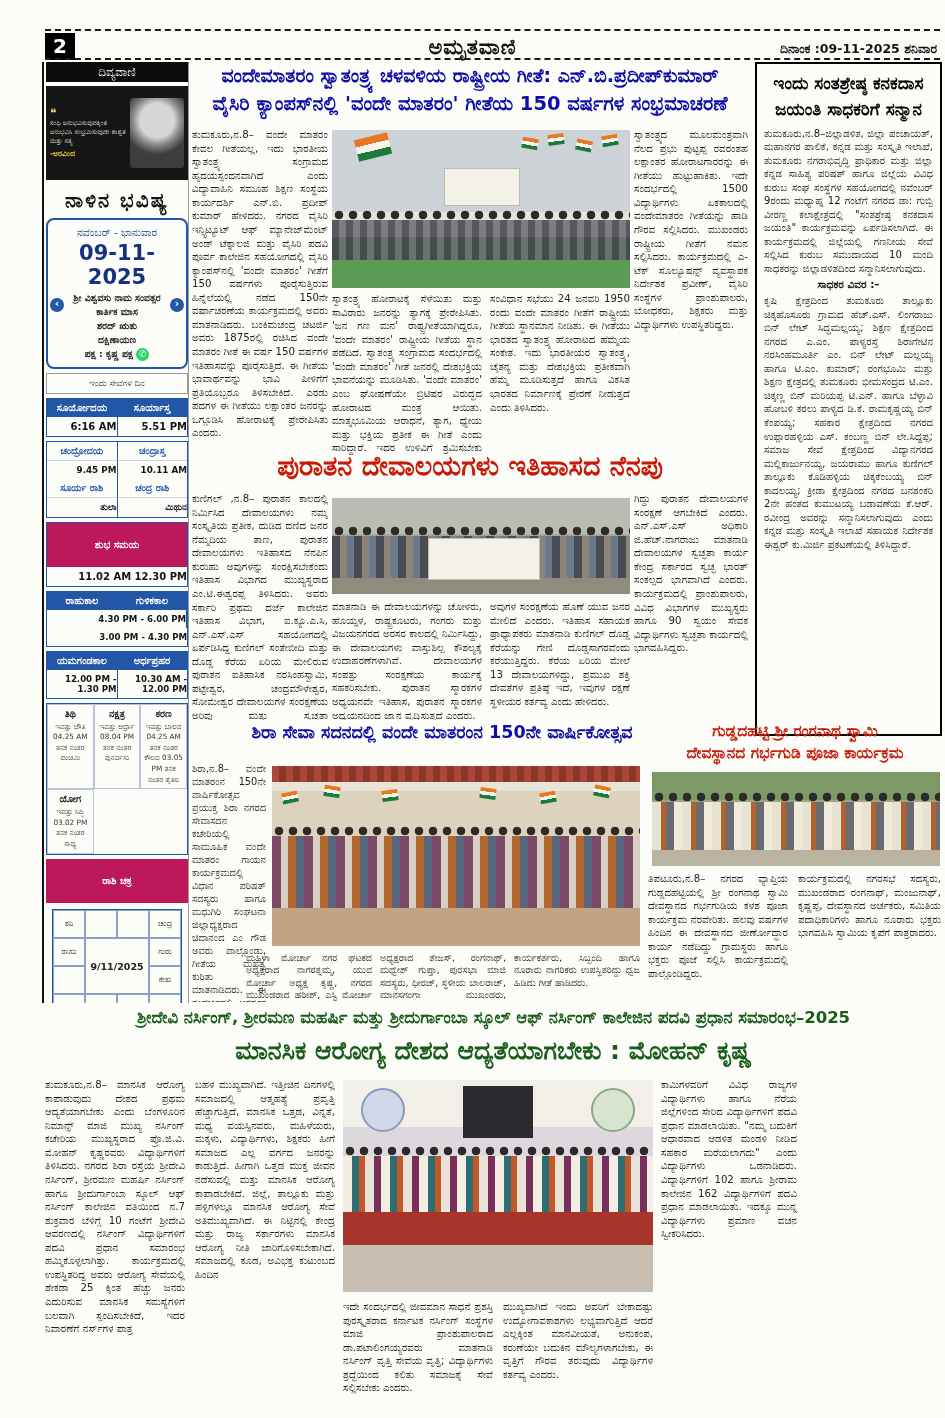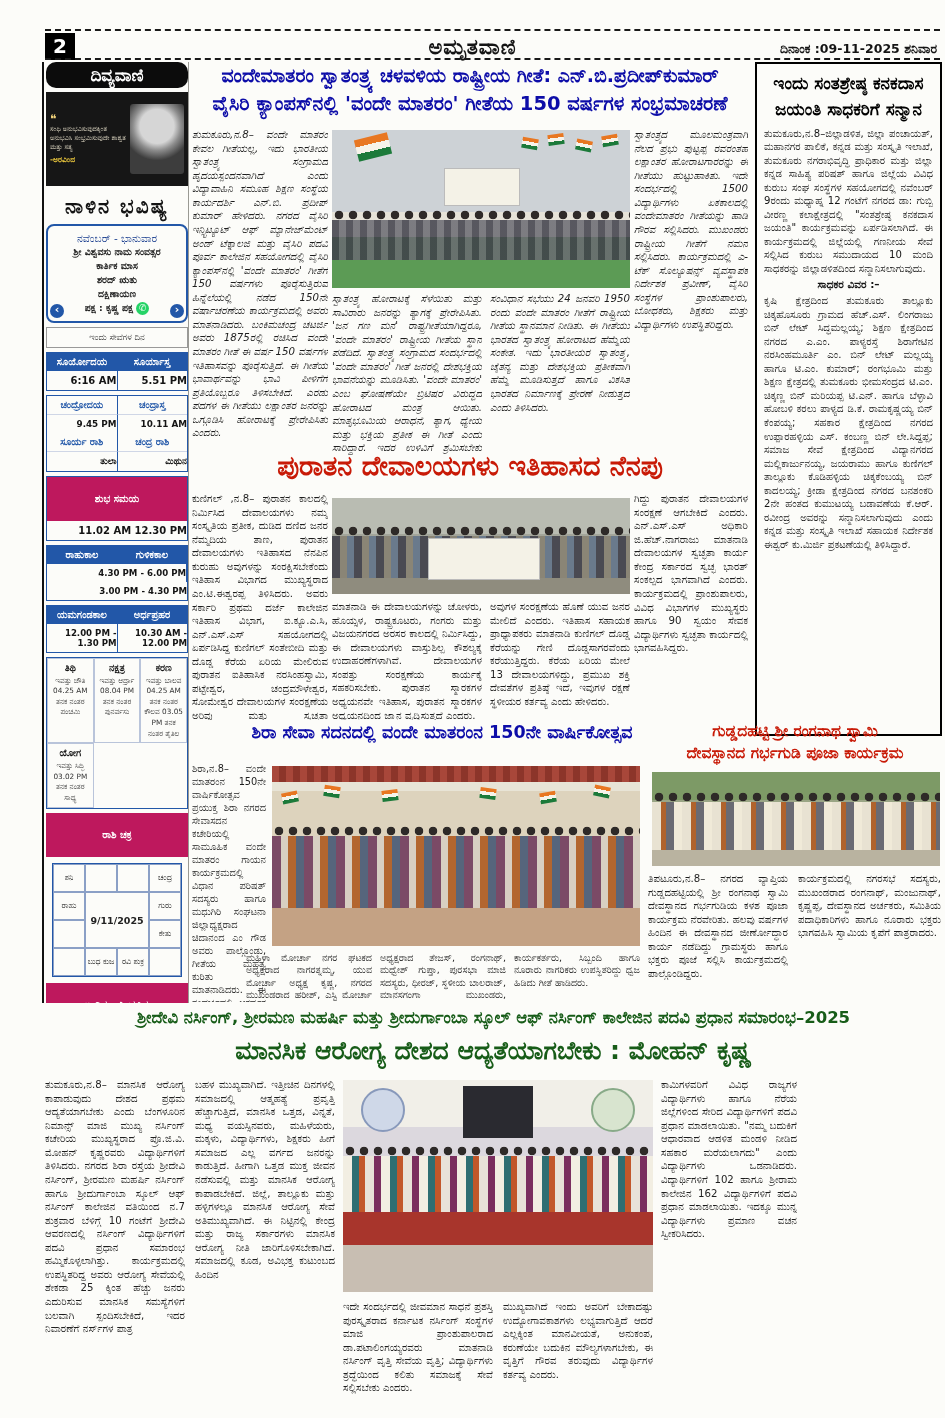--- a/index.html
+++ b/index.html
@@ -9,21 +9,21 @@
   .pgnum{position:absolute;left:45px;top:33px;width:30px;height:27px;background:#000;color:#fff;
          font-size:20px;font-weight:bold;text-align:center;line-height:27px;}
   .paper{position:absolute;left:0;top:34px;width:945px;text-align:center;font-size:21px;font-weight:bold;
          font-family:"DejaVu Serif","Liberation Serif",serif;letter-spacing:1px;}
   .dateline{position:absolute;right:8px;top:41px;font-size:12.5px;font-weight:bold;}
   .vr{position:absolute;width:1px;background:#9a9a94;}
 
   
   .sidebar{position:absolute;left:42px;top:62px;width:146px;height:941px;display:flex;flex-direction:column;
            gap:4px;border-left:2.5px solid #111;padding-left:2px;box-sizing:border-box;overflow:hidden;}
-  .sb-black{background:#0c0c0c;color:#fff;text-align:center;font-weight:bold;font-size:17px;padding:3px 0;border-radius:10px;}
+  .sb-black{background:#0c0c0c;color:#fff;text-align:center;font-weight:normal;font-size:12px;padding:3px 0;}
   .quote-card{background:#161616;height:86px;display:flex;align-items:center;padding:4px;gap:4px;flex:none;}
   .q-left{flex:1;color:#e9e2cd;}
   .q-mark{color:#f0d27a;font-size:12px;line-height:1;}
   .q-text{font-size:6.6px;line-height:1.35;}
   .q-author{color:#e5c23b;font-weight:bold;font-size:7.5px;margin-top:3px;}
   .portrait{width:54px;height:70px;border-radius:3px;flex:none;
             background:radial-gradient(circle at 50% 32%,#d6d6d6 17px,#8d8d8d 24px,#3d3d3d 34px),linear-gradient(#555,#222);}
   .sb-bhav{text-align:center;font-weight:bold;font-size:20px;letter-spacing:2px;padding:4px 0 2px;}
   .pan-card{border:2px solid #2257a8;border-radius:8px;text-align:center;padding:6px 4px;position:relative;flex:none;}
   .pan-sub{color:#1b3f8f;font-weight:normal;font-size:10.5px;}
@@ -98,20 +98,21 @@
         <div class="q-mark">❝</div>
         <div class="q-text">ಸಂಧಿ ಅನುಭವಿಸುವುದಕ್ಕಿಂತ ಅನುಭವಿಸಿ ಸಂಭ್ರಮಿಸುವುದೇ ಶಾಶ್ವತ ಮತ್ತು ಸತ್ಯ</div>
         <div class="q-author">-ಅರವಿಂದ</div>
       </div>
       <div class="portrait"></div>
     </div>
     <div class="sb-bhav">ನಾಳಿನ ಭವಿಷ್ಯ</div>
 
     <div class="pan-card">
       <div class="pan-sub">ನವೆಂಬರ್ - ಭಾನುವಾರ</div>
+      <div class="pan-date">09-11-2025</div>
       <div class="pan-line">ಶ್ರೀ ವಿಶ್ವವಸು ನಾಮ ಸಂವತ್ಸರ</div>
       <div class="pan-line">ಕಾರ್ತಿಕ ಮಾಸ</div>
       <div class="pan-line">ಶರದ್ ಋತು</div>
       <div class="pan-line">ದಕ್ಷಿಣಾಯಣ</div>
       <div class="pan-line"><span>ಪಕ್ಷ : ಕೃಷ್ಣ ಪಕ್ಷ</span>
         <span class="wa">✆</span></div>
       <div class="nav prev">‹</div>
       <div class="nav next">›</div>
     </div>
 
@@ -234,21 +235,21 @@
         </div>
 
     </div>
 
   </div>
 
   <div class="vr" style="left:188px;top:62px;height:941px;"></div>
 
   <div class="hl-blue" style="left:192px;top:64px;width:556px;font-size:19px;">ವಂದೇಮಾತರಂ ಸ್ವಾತಂತ್ರ್ಯ ಚಳವಳಿಯ ರಾಷ್ಟ್ರೀಯ ಗೀತೆ: ಎನ್.ಬಿ.ಪ್ರದೀಪ್‌ಕುಮಾರ್</div>
   <div class="hl-blue" style="left:192px;top:92px;width:556px;font-size:19.5px;">ವೈಸಿರಿ ಕ್ಯಾಂಪಸ್‌ನಲ್ಲಿ 'ವಂದೇ ಮಾತರಂ' ಗೀತೆಯ 150 ವರ್ಷಗಳ ಸಂಭ್ರಮಾಚರಣೆ</div>
-  <div class="body-box" style="left:192px;top:128px;width:556px;height:328px;font-style:italic;">
+  <div class="body-box" style="left:192px;top:128px;width:556px;height:328px;">
     <div class="col" style="left:0;top:0;width:136px;height:328px;">ತುಮಕೂರು,ನ.8– ವಂದೇ ಮಾತರಂ ಕೇವಲ ಗೀತೆಯಲ್ಲ, ಇದು ಭಾರತೀಯ ಸ್ವಾತಂತ್ರ್ಯ ಸಂಗ್ರಾಮದ ಹೃದಯಸ್ಪಂದನವಾಗಿದೆ ಎಂದು ವಿದ್ಯಾವಾಹಿನಿ ಸಮೂಹ ಶಿಕ್ಷಣ ಸಂಸ್ಥೆಯ ಕಾರ್ಯದರ್ಶಿ ಎನ್.ಬಿ. ಪ್ರದೀಪ್ ಕುಮಾರ್ ಹೇಳಿದರು. ನಗರದ ವೈಸಿರಿ ಇನ್ಸ್ಟಿಟ್ಯೂಟ್ ಆಫ್ ಮ್ಯಾನೇಜ್‌ಮೆಂಟ್ ಅಂಡ್ ಟೆಕ್ನಾಲಜಿ ಮತ್ತು ವೈಸಿರಿ ಪದವಿ ಪೂರ್ವ ಕಾಲೇಜಿನ ಸಹಯೋಗದಲ್ಲಿ ವೈಸಿರಿ ಕ್ಯಾಂಪಸ್‌ನಲ್ಲಿ 'ವಂದೇ ಮಾತರಂ' ಗೀತೆಗೆ 150 ವರ್ಷಗಳು ಪೂರೈಸುತ್ತಿರುವ ಹಿನ್ನೆಲೆಯಲ್ಲಿ ನಡೆದ 150ನೇ ವರ್ಷಾಚರಣೆಯ ಕಾರ್ಯಕ್ರಮದಲ್ಲಿ ಅವರು ಮಾತನಾಡಿದರು. ಬಂಕಿಮಚಂದ್ರ ಚಟರ್ಜಿ ಅವರು 1875ರಲ್ಲಿ ರಚಿಸಿದ ವಂದೇ ಮಾತರಂ ಗೀತೆ ಈ ವರ್ಷ 150 ವರ್ಷಗಳ ಇತಿಹಾಸವನ್ನು ಪೂರೈಸುತ್ತಿದೆ. ಈ ಗೀತೆಯ ಭಾವಾರ್ಥವನ್ನು ಭಾವಿ ಪೀಳಿಗೆಗೆ ಪ್ರತಿಯೊಬ್ಬರೂ ತಿಳಿಸಬೇಕಿದೆ. ಎರಡು ಪದಗಳ ಈ ಗೀತೆಯು ಲಕ್ಷಾಂತರ ಜನರನ್ನು ಒಗ್ಗೂಡಿಸಿ ಹೋರಾಟಕ್ಕೆ ಪ್ರೇರೇಪಿಸಿತು ಎಂದರು.</div>
     <div class="photo" style="left:140px;top:2px;width:298px;height:158px;background:linear-gradient(180deg,#cdd2d6 0 52%,#e6e3d8 52% 68%,#5c9b55 68% 100%);">
       <div class="flag" style="left:24px;top:6px;width:34px;height:22px;transform:rotate(-14deg);"></div>
       <div class="flag" style="left:190px;top:8px;transform:rotate(10deg);"></div>
       <div class="flag" style="left:216px;top:4px;transform:rotate(-8deg);"></div>
       <div class="flag" style="left:244px;top:10px;transform:rotate(12deg);"></div>
       <div class="flag" style="left:270px;top:5px;transform:rotate(-10deg);"></div>
       <div class="banner" style="left:112px;top:38px;width:74px;height:36px;"></div>
       <div class="heads" style="left:0;right:0;top:78px;"></div>
       <div class="bodies" style="left:0;right:0;top:90px;height:40px;opacity:.85;"></div>

